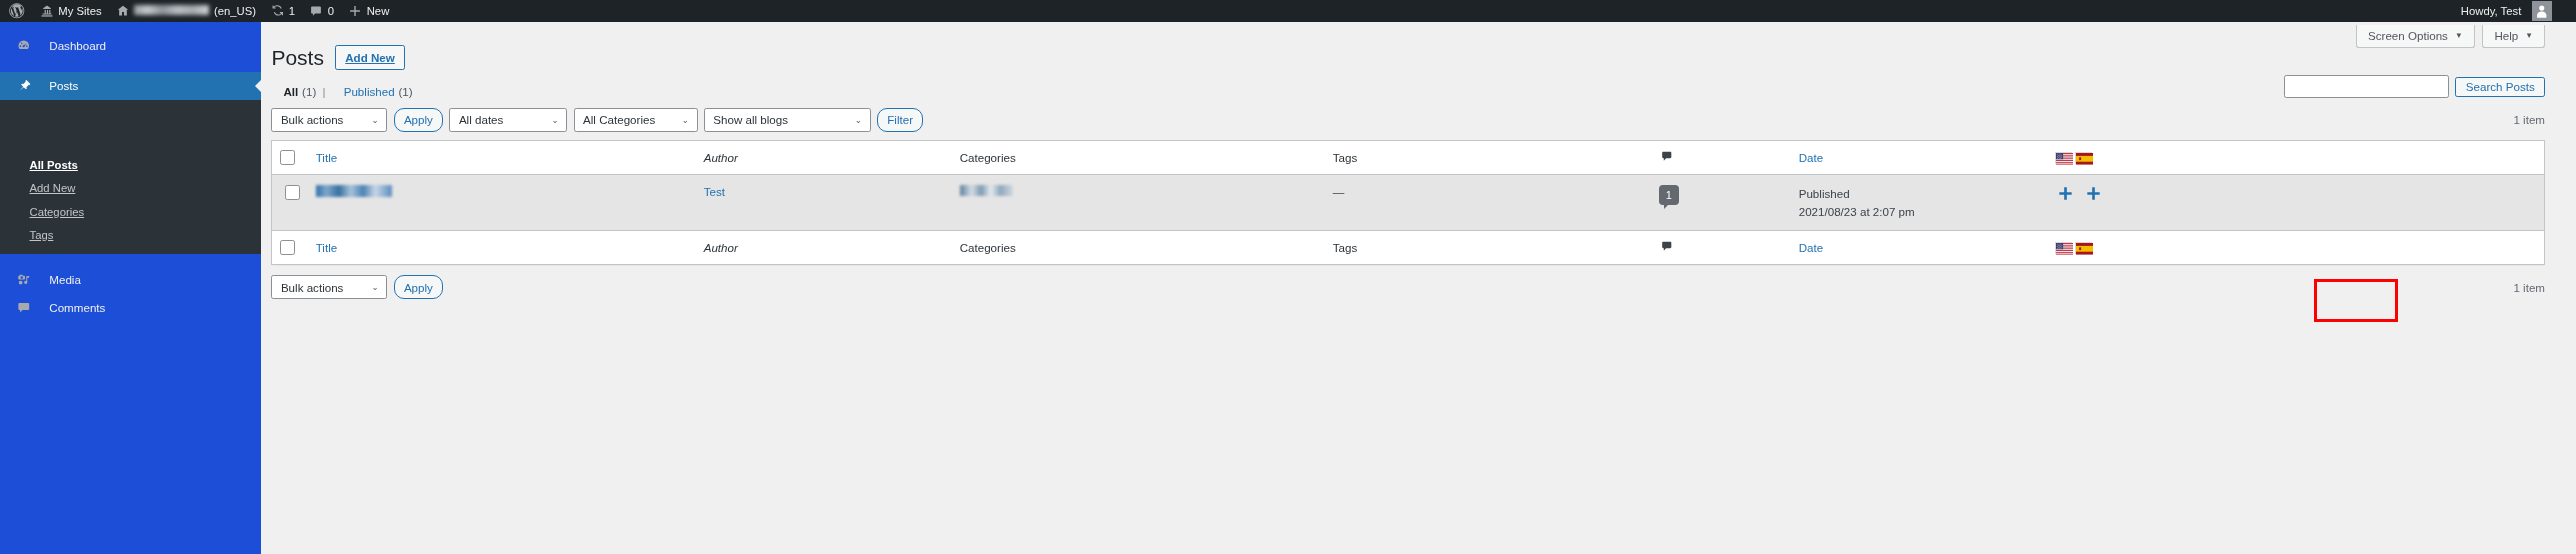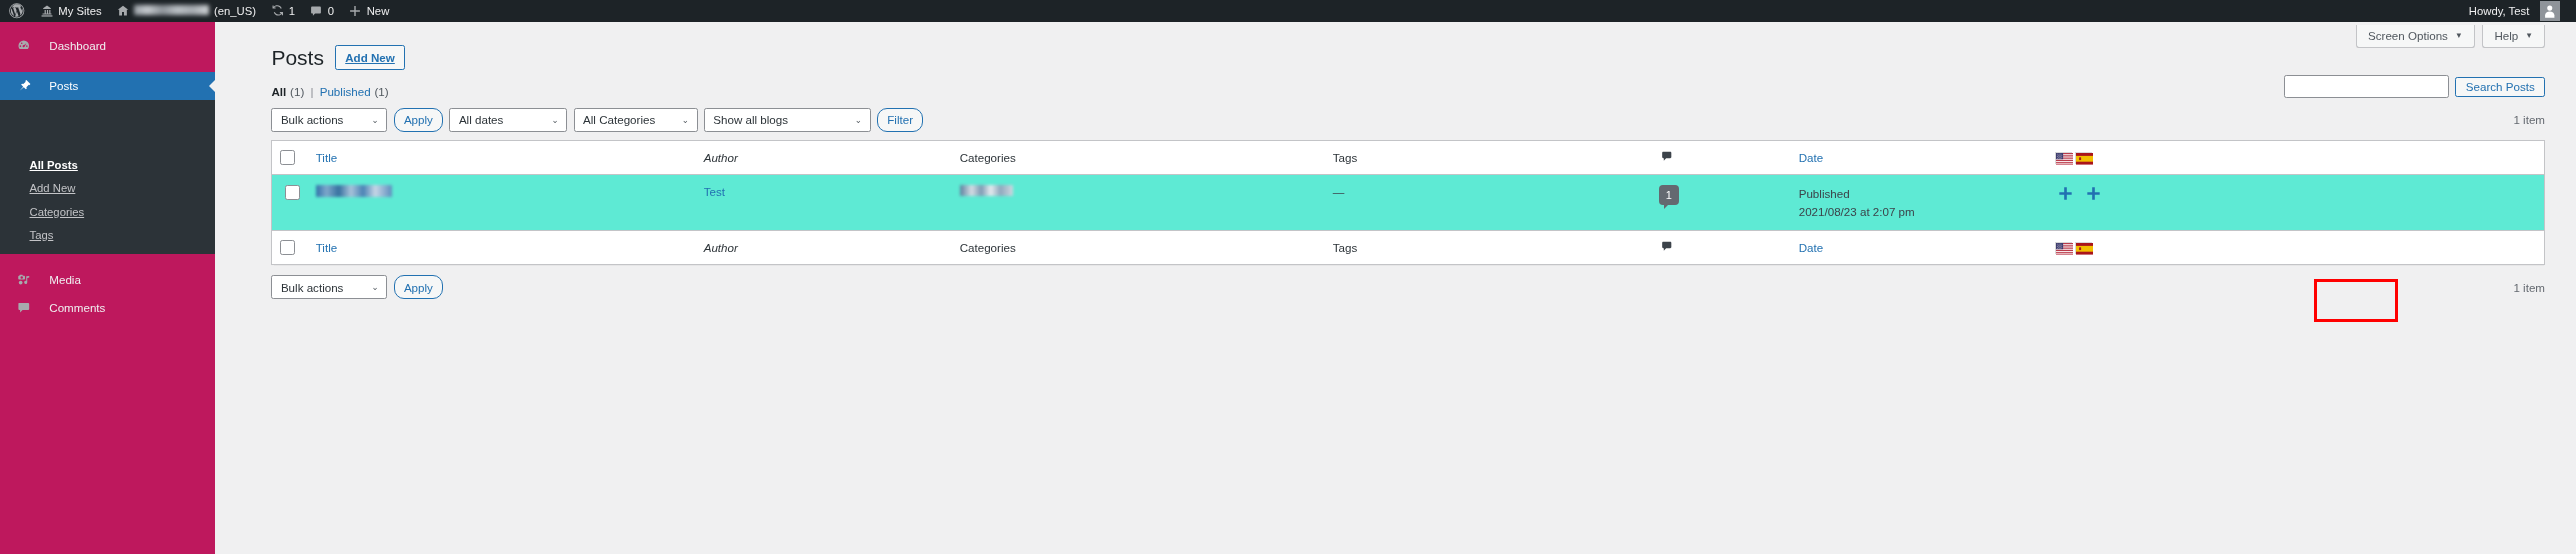--- a/index.html
+++ b/index.html
@@ -41,22 +41,22 @@
   .avatar-box {
     width: 20px; height: 20px;
     background: #8f949a;
     display: flex; align-items: center; justify-content: center;
     margin-left: 6.2px; margin-right: 7.8px;
   }
 
   
   #sidebar {
     position: absolute; top: 22px; left: 0;
-    width: 215px; height: 533px;
-    background: #be185d;
+    width: 261px; height: 533px;
+    background: #1d4ed8;
     z-index: 30;
   }
   .menu-top {
     display: flex; align-items: center;
     height: 28px; padding-left: 16.3px;
     color: #f0f0f1; font-size: 11.6px;
     position: relative;
   }
   .menu-top .mi {
     width: 33px; flex: 0 0 33px;
@@ -118,21 +118,21 @@
     font-size: 11.6px; font-weight: bold;
     position: relative; top: 1.6px;
   }
 
   
   .subsubsub {
     margin: 11px 0 0 0;
     font-size: 11.6px; color: #50575e;
     display: flex; align-items: center; gap: 0px;
   }
-  .subsubsub .li { display: inline-flex; align-items: flex-start; }
+  .subsubsub .li { display: inline-flex; align-items: flex-start; margin-left: 12px; }
   .subsubsub a { color: #2271b1; text-decoration: none; }
   .subsubsub a.current { color: #1d2327; font-weight: 600; }
   .subsubsub .cnt { color: #50575e; margin-left: 3.9px; }
   .subsubsub .sep { margin: 0 6.2px; color: #8c8f94; }
 
   
   .search-box {
     position: absolute; right: 31px; top: 53px;
     display: flex; align-items: center; gap: 6.2px;
   }
@@ -210,21 +210,21 @@
   th a.sortable, td a.rowlink { color: #2271b1; text-decoration: none; }
   .cb {
     width: 14.8px; height: 14.8px;
     border: 0.8px solid #8c8f94; border-radius: 2.3px;
     background: #fff; display: block;
   }
   td {
     font-size: 11.6px; color: #3c434a;
     padding: 10px 7.8px; vertical-align: top;
   }
-  tbody tr { background: #5eead4; }
+  tbody tr { background: #e5e5e5; }
   tbody td { border-top: 0.8px solid #e5e5e5; }
   .title-redact {
     display: inline-block; width: 76px; height: 11.6px;
     background: linear-gradient(90deg,#2f6fa8 0%,#7fa8cb 14%,#36709f 30%,#a9c3da 46%,#4a82b4 62%,#c7d6e6 78%,#5c8dbd 100%);
     filter: blur(1.8px); border-radius: 0.8px;
   }
   .cat-redact {
     display: inline-block; width: 53px; height: 11px;
     background: linear-gradient(90deg,#5b7f9e 0%,#d5dde4 22%,#7d9ab3 40%,#e6ebef 58%,#8ea8bd 76%,#cfd8e0 100%);
     filter: blur(1.8px); border-radius: 0.8px;
@@ -310,21 +310,21 @@
     <span class="ab-icon">
       <svg width="14" height="14" viewBox="0 0 20 20" fill="#a7aaad">
         <path d="M9 3h2v6h6v2h-6v6H9v-6H3V9h6z"></path>
       </svg>
     </span>
     <span>New</span>
   </div>
 
   <div class="ab-spacer"></div>
 
-  <div class="ab-item" style="padding-right:8px">
+  <div class="ab-item" style="padding-right:16px">
     <span>Howdy, Test</span>
     <span class="avatar-box">
       <svg width="15.5" height="15.5" viewBox="0 0 20 20" fill="#ffffff">
         <circle cx="10" cy="6.6" r="3.3"></circle>
         <path d="M10 11c-3.3 0-6 2.1-6 4.7V19h12v-3.3c0-2.6-2.7-4.7-6-4.7z"></path>
       </svg>
     </span>
   </div>
 </div>
 

